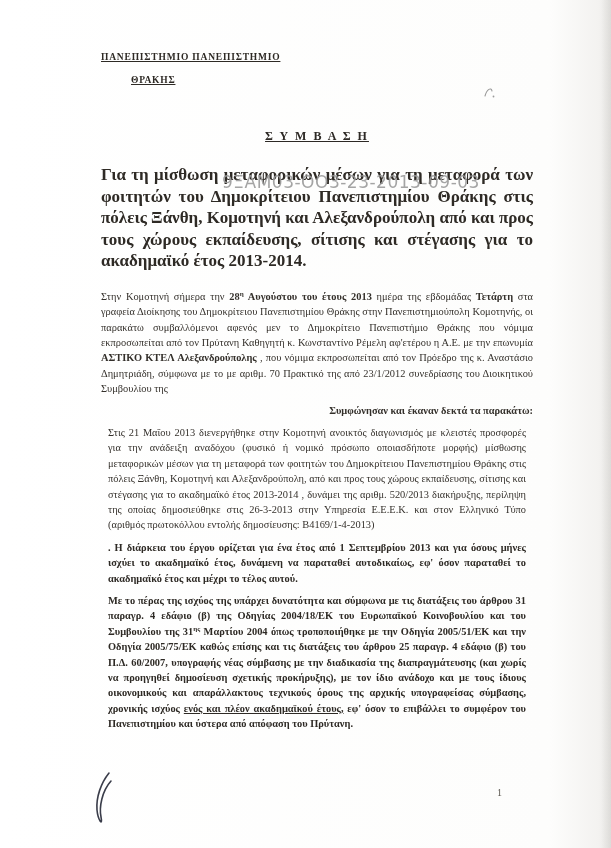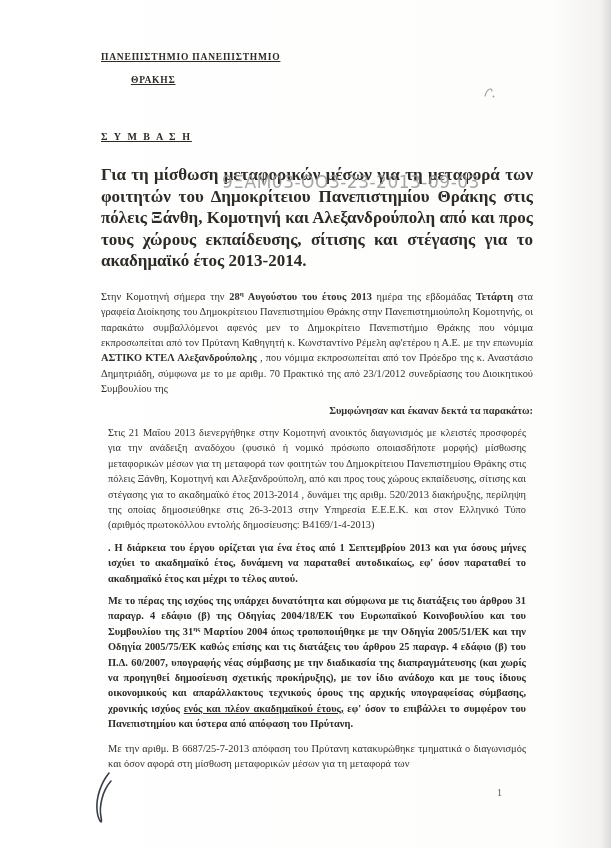--- a/index.html
+++ b/index.html
@@ -20,21 +20,21 @@
     left:101px; top:50px; width:432px;
     font-size:10.4px;
     line-height:15.4px;
     text-align:justify;
   }
   .header { font-weight:bold; font-size:9.5px; letter-spacing:0.8px; color:#2e2a25; text-align:left; }
   .header-line1 { text-decoration:underline; }
   .header-line2 { text-decoration:underline; margin-top:8px; margin-left:30px; }
   .title {
     margin-top:40px; margin-bottom:20px;
-    text-align:left; font-weight:bold; font-size:10px;
+    text-align:center; font-weight:bold; font-size:12px;
     letter-spacing:2px; text-decoration:underline; color:#2d2925;
   }
   .para { margin:7px; }
   .para .b, .para.bold { font-weight:bold; }
   .para .u { text-decoration:underline; }
   .para sup { font-size:68%; vertical-align:super; line-height:0; }
   p[data-name="para-subject"] { font-size:17px; line-height:21.5px; font-weight:bold; margin:0 0 17px; color:#2e2a25; }
   p[data-name="para-preamble"] { margin:0 0 6px; }
   p[data-name="para-agreement-heading"] { margin:3px 0 5px; font-weight:bold; text-align:center; }
   p[data-name="para-duration"], p[data-name="para-renewal"] { font-weight:bold; color:#2e2a25; }
@@ -73,21 +73,20 @@
     <div class="title" data-name="document-title">Σ Υ Μ Β Α Σ Η</div>
 
     <div class="body" data-name="document-body">
 
     <p class="para bold" data-name="para-subject" style="text-align: justify;"><span data-name="text-segment">Για τη μίσθωση μεταφορικών μέσων για τη μεταφορά των φοιτητών του Δημοκρίτειου Πανεπιστημίου Θράκης στις πόλεις Ξάνθη, Κομοτηνή και Αλεξανδρούπολη από και προς τους χώρους εκπαίδευσης, σίτισης και στέγασης για το  ακαδημαϊκό έτος 2013-2014.</span></p>
         <p class="para" data-name="para-preamble" style="text-align: justify;"><span data-name="text-segment">Στην Κομοτηνή σήμερα την </span><span data-name="text-segment" class="b">28</span><sup data-name="text-segment" class="b">η</sup><span data-name="text-segment" class="b"> Αυγούστου του έτους 2013</span><span data-name="text-segment"> ημέρα της εβδομάδας </span><span data-name="text-segment" class="b">Τετάρτη</span><span data-name="text-segment"> στα γραφεία Διοίκησης του Δημοκρίτειου Πανεπιστημίου Θράκης στην Πανεπιστημιούπολη Κομοτηνής, οι παρακάτω συμβαλλόμενοι αφενός μεν το Δημοκρίτειο Πανεπιστήμιο Θράκης που νόμιμα εκπροσωπείται από τον Πρύτανη Καθηγητή κ. Κωνσταντίνο Ρέμελη αφ'ετέρου η Α.Ε. με την επωνυμία </span><span data-name="text-segment" class="b">ΑΣΤΙΚΟ ΚΤΕΛ  Αλεξανδρούπολης</span><span data-name="text-segment"> , που νόμιμα  εκπροσωπείται από τον Πρόεδρο της κ. Αναστάσιο Δημητριάδη, σύμφωνα με το με αριθμ. 70 Πρακτικό της από 23/1/2012 συνεδρίασης του Διοικητικού Συμβουλίου της</span></p>
         <p class="para" data-name="para-agreement-heading" style="text-align: right;"><span data-name="text-segment">Συμφώνησαν και έκαναν δεκτά τα παρακάτω:</span></p>
         <p class="para" data-name="para-tender" style="text-align: justify;"><span data-name="text-segment">Στις 21 Μαΐου 2013 διενεργήθηκε στην Κομοτηνή  ανοικτός διαγωνισμός με κλειστές προσφορές για την ανάδειξη αναδόχου (φυσικό ή νομικό πρόσωπο οποιασδήποτε μορφής)  μίσθωσης μεταφορικών μέσων για τη μεταφορά των φοιτητών του Δημοκρίτειου Πανεπιστημίου Θράκης στις πόλεις Ξάνθη, Κομοτηνή και Αλεξανδρούπολη, από και προς τους χώρους εκπαίδευσης, σίτισης και στέγασης για το ακαδημαϊκό έτος 2013-2014 , δυνάμει της αριθμ. 520/2013 διακήρυξης, περίληψη της οποίας δημοσιεύθηκε στις 26-3-2013  στην Υπηρεσία Ε.Ε.Ε.Κ.  και στον Ελληνικό Τύπο (αριθμός πρωτοκόλλου εντολής δημοσίευσης: Β4169/1-4-2013)</span></p>
         <p class="para" data-name="para-duration" style="text-align: justify;"><span data-name="text-segment">. Η διάρκεια του έργου ορίζεται για ένα έτος από 1 Σεπτεμβρίου 2013 και για όσους μήνες ισχύει το ακαδημαϊκό έτος, δυνάμενη να παραταθεί αυτοδικαίως, εφ' όσον παραταθεί το ακαδημαϊκό έτος και μέχρι το τέλος αυτού.</span></p>
         <p class="para" data-name="para-renewal" style="text-align: justify;"><span data-name="text-segment">Με το πέρας της ισχύος της υπάρχει δυνατότητα και σύμφωνα με τις διατάξεις του άρθρου 31 παραγρ. 4 εδάφιο (β) της Οδηγίας 2004/18/ΕΚ του Ευρωπαϊκού Κοινοβουλίου και του Συμβουλίου της 31</span><sup data-name="text-segment">ης</sup><span data-name="text-segment"> Μαρτίου 2004 όπως τροποποιήθηκε με την Οδηγία 2005/51/ΕΚ και την Οδηγία 2005/75/ΕΚ καθώς επίσης και τις διατάξεις του άρθρου 25 παραγρ. 4 εδάφιο (β) του Π.Δ. 60/2007, υπογραφής νέας σύμβασης   με την διαδικασία της διαπραγμάτευσης (και χωρίς να προηγηθεί δημοσίευση σχετικής προκήρυξης), με τον ίδιο ανάδοχο και με τους ίδιους οικονομικούς και απαράλλακτους τεχνικούς όρους της αρχικής υπογραφείσας σύμβασης, χρονικής ισχύος </span><span data-name="text-segment" class="u">ενός και πλέον ακαδημαϊκού έτους,</span><span data-name="text-segment"> εφ' όσον το επιβάλλει το συμφέρον του Πανεπιστημίου και ύστερα από απόφαση του Πρύτανη.</span></p>
-        <p class="para" data-name="para-award" style="text-align: justify;"><span data-name="text-segment">Με την αριθμ. Β 6687/25-7-2013 απόφαση του Πρύτανη κατακυρώθηκε τμηματικά ο διαγωνισμός και όσον αφορά στη μίσθωση μεταφορικών μέσων για τη μεταφορά των</span></p>
       </div>
   </div>
 
   <div class="watermark" data-name="digital-stamp-watermark">9ΞΑΜ03-ΟΟ3-23-2013-09-03</div>
 
   <svg class="signature" data-name="signature-mark" width="30" height="60" viewBox="0 0 30 60">
     <path d="M21 3 C13 13 8 27 9 40 C10 50 15 57 13 47 C11 37 14 21 23 11" fill="none" stroke="#3a3d4a" stroke-width="1.6" stroke-linecap="round"></path>
   </svg>
 
   <svg class="pencil-mark" data-name="pencil-mark" width="14" height="16" viewBox="0 0 14 16">

